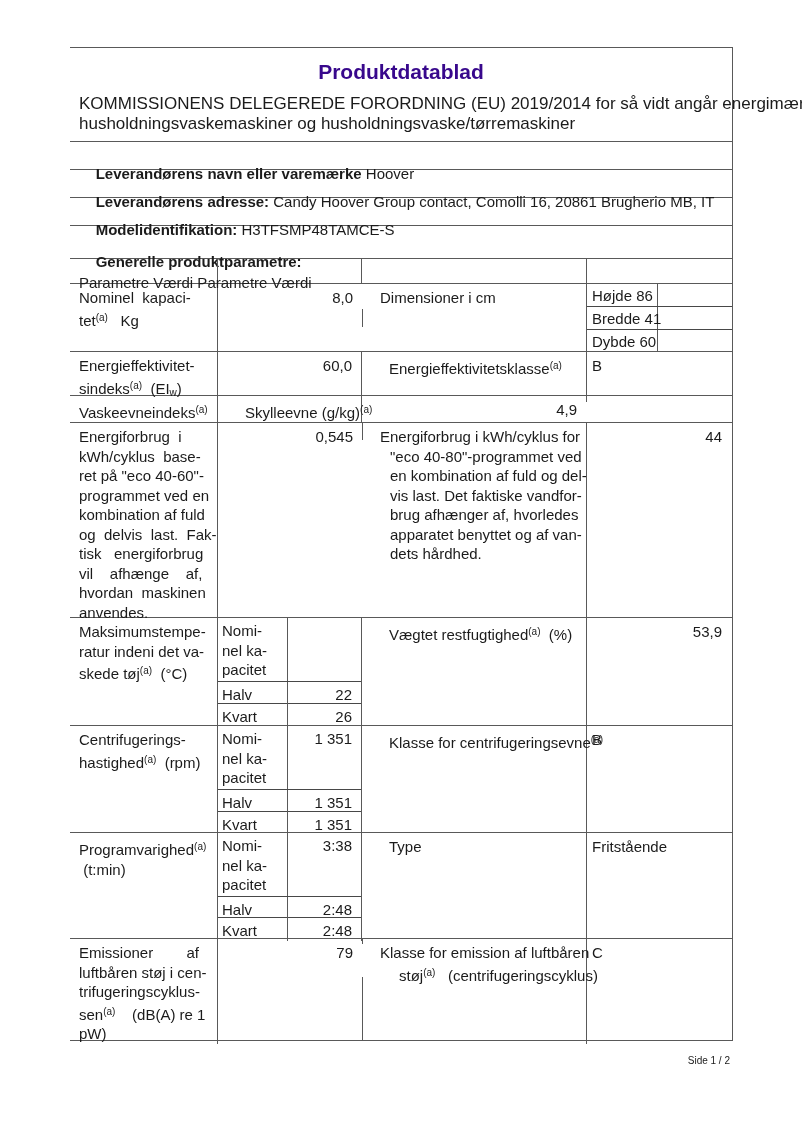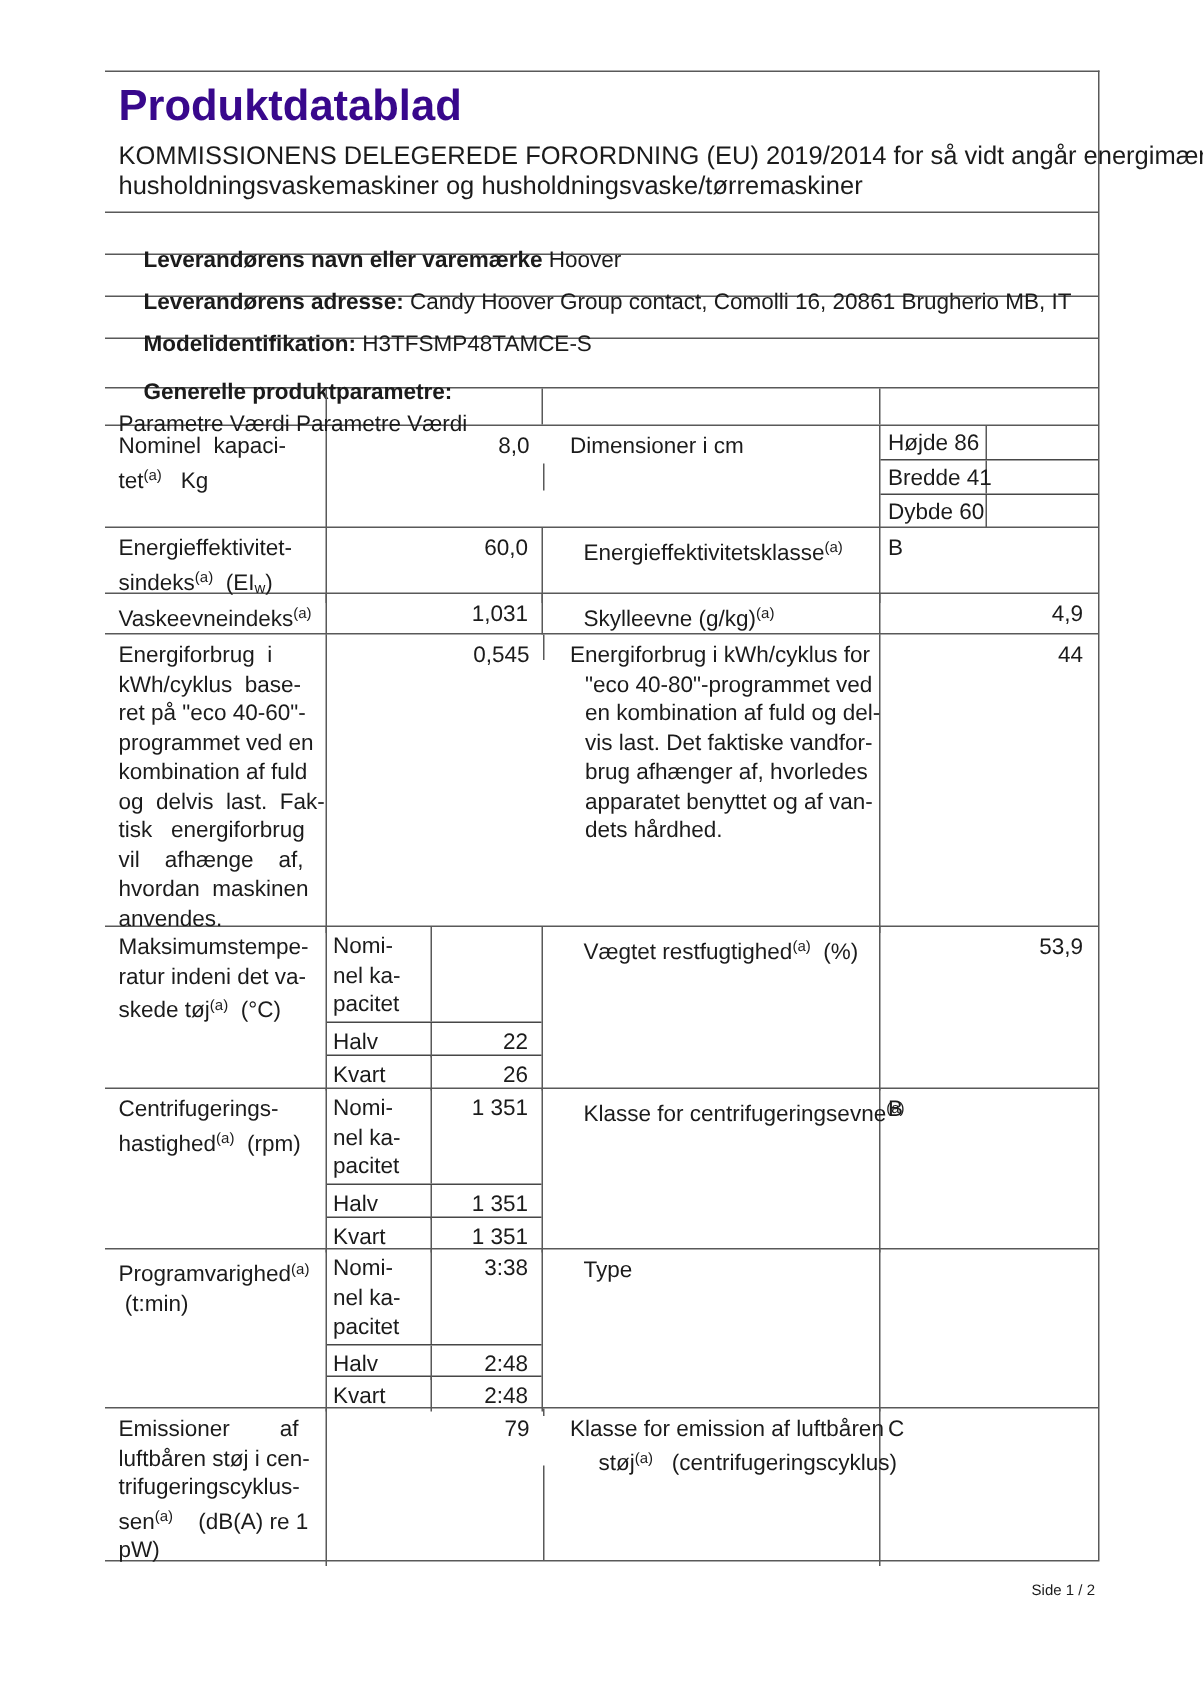--- a/index.html
+++ b/index.html
@@ -10,21 +10,21 @@
     color:#1b1b1b; font-size:15px;
   }
   .sheet {
     position:relative; margin:47px 0 0 70px; width:663px;
     border-top:1px solid #595959; border-right:1px solid #595959;
   }
   .row { position:relative; border-bottom:1px solid #595959; }
 
   
   .rowA { height:94px; padding:7px 9px 0 9px; }
-  .title { color:#38088c; font-size:29px; line-height:33px; font-weight:bold; }
+  .title { color:#38088c; font-size:21px; line-height:33px; font-weight:bold;text-align:center; }
   .subtitle { margin-top:6px; font-size:17px; line-height:20px; white-space:pre; }
 
   
   .info { height:28px; padding:6px 9px 0 9px; white-space:pre; }
   .b { font-weight:bold;text-align:center; }
   .sectionrow { height:33px; padding-top:10px; }
 
   
   .thead { height:25px; }
   .grid { display:grid; grid-template-columns:148px 144px 225px 145px; }
@@ -129,23 +129,20 @@
 sindeks</span><span class="sg-sup">(a)</span><span>  (EI</span><span class="sg-sub">w</span><span>)</span></div>
     <div class="c bR">
       <div class="v">60,0</div>
     </div>
     <div class="c bR p3"><span>Energieffektivitetsklasse</span><span class="sg-sup">(a)</span></div>
     <div class="c c4l">B</div>
   </div>
 
   <div class="row grid" style="height:27px">
     <div class="c bR lab"><span>Vaskeevneindeks</span><span class="sg-sup">(a)</span></div>
-    <div class="c bR">
-      <div class="v">1,031</div>
-    </div>
     <div class="c bR p3"><span>Skylleevne (g/kg)</span><span class="sg-sup">(a)</span></div>
     <div class="c c4r">4,9</div>
   </div>
 
   <div class="row grid" style="height:195px">
     <div class="c bR lab"><span>Energiforbrug  i
 kWh/cyklus  base-
 ret på "eco 40-60"-
 programmet ved en
 kombination af fuld
@@ -233,20 +230,21 @@
           <div class="sl">Halv</div>
           <div class="sv">2:48</div>
         </div>
         <div class="srow grow">
           <div class="sl">Kvart</div>
           <div class="sv">2:48</div>
         </div>
       </div>
     </div>
     <div class="c bR p3"><span>Type</span></div>
+    <div class="c c4l">Fritstående</div>
   </div>
 
   <div class="row grid" style="height:102px">
     <div class="c bR lab"><span>Emissioner        af
 luftbåren støj i cen-
 trifugeringscyklus-
 sen</span><span class="sg-sup">(a)</span><span>    (dB(A) re 1
 pW)</span></div>
     <div class="c">
       <div class="v">79</div>

